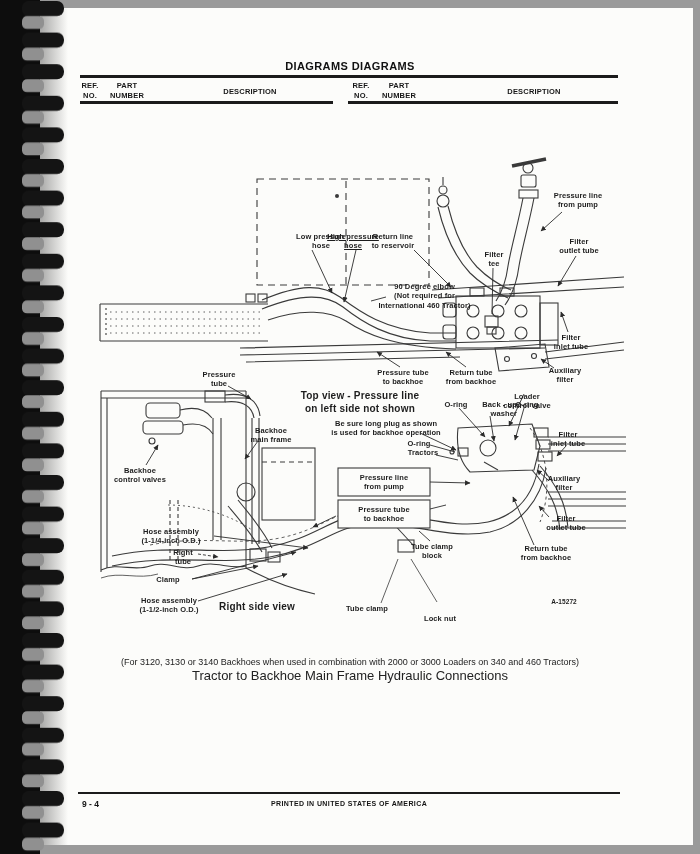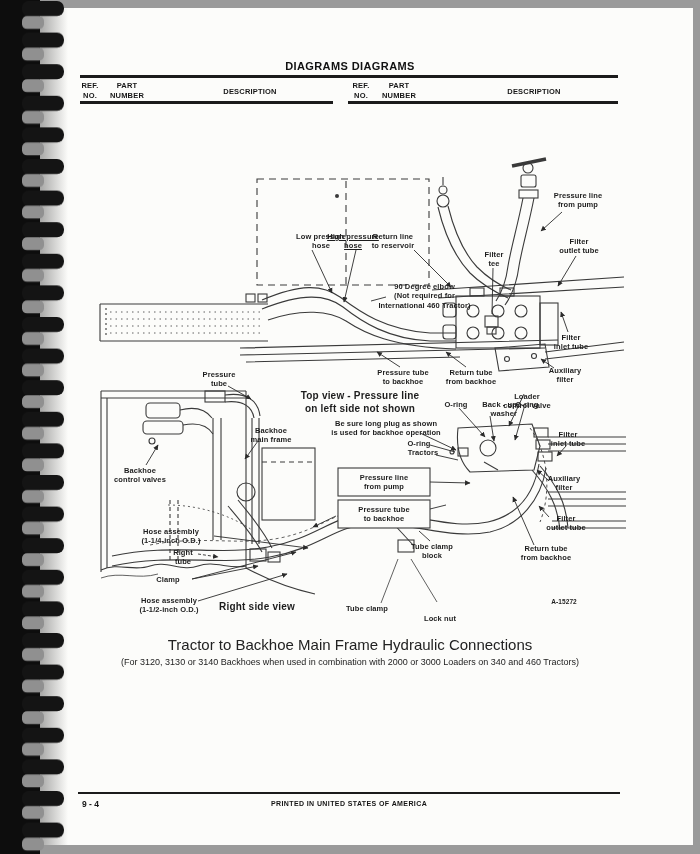--- a/index.html
+++ b/index.html
@@ -22,21 +22,21 @@
   .lbl{position:absolute;z-index:2;font-weight:600;font-size:7.5px;line-height:1.25;
        color:#1d1d1d;text-align:center;white-space:pre-line;letter-spacing:.1px;}
   .lbl.bview{font-weight:700;font-size:10px;letter-spacing:.2px;}
   .lbl.tiny{font-size:6.5px;font-weight:700;}
   .rule{position:absolute;background:#1b1b1b;z-index:2;}
   .title{position:absolute;z-index:2;font-weight:700;font-size:11px;color:#111;
          letter-spacing:.4px;text-align:center;}
   .colhdr{position:absolute;z-index:2;font-weight:700;font-size:7.5px;line-height:1.3;
           color:#161616;white-space:pre-line;text-align:center;letter-spacing:.2px;}
   .caption{position:absolute;z-index:2;color:#222;text-align:center;white-space:pre-line;}
-  .cap1{font-size:15px;}
+  .cap1{font-size:13px;margin-top:32px;}
   .cap2{font-size:9px;}
   .foot{position:absolute;z-index:2;color:#141414;font-weight:700;}
 </style>
 </head>
 <body>
 
 <div class="title" style="left:100px;top:60px;width:500px;">DIAGRAMS DIAGRAMS</div>
 <div class="rule" style="left:80px;top:75px;width:538px;height:2.5px;"></div>
 
 <div class="colhdr" style="left:76px;top:81px;width:28px;">REF.

